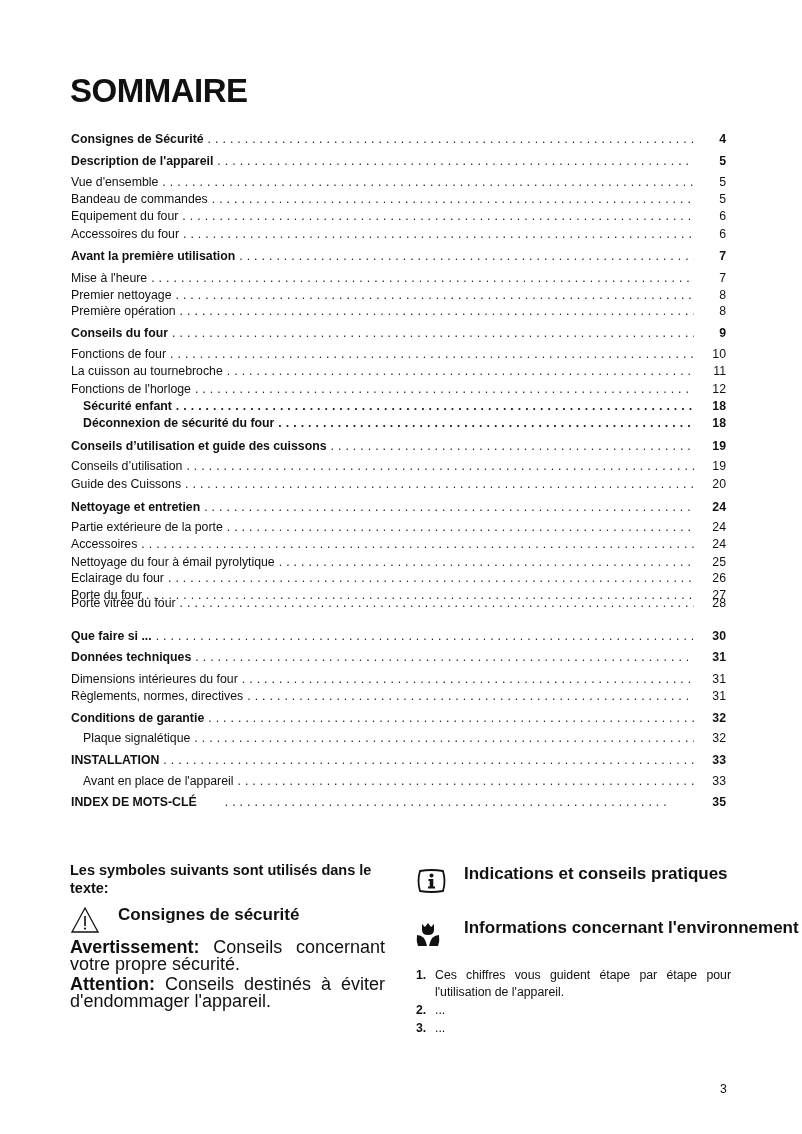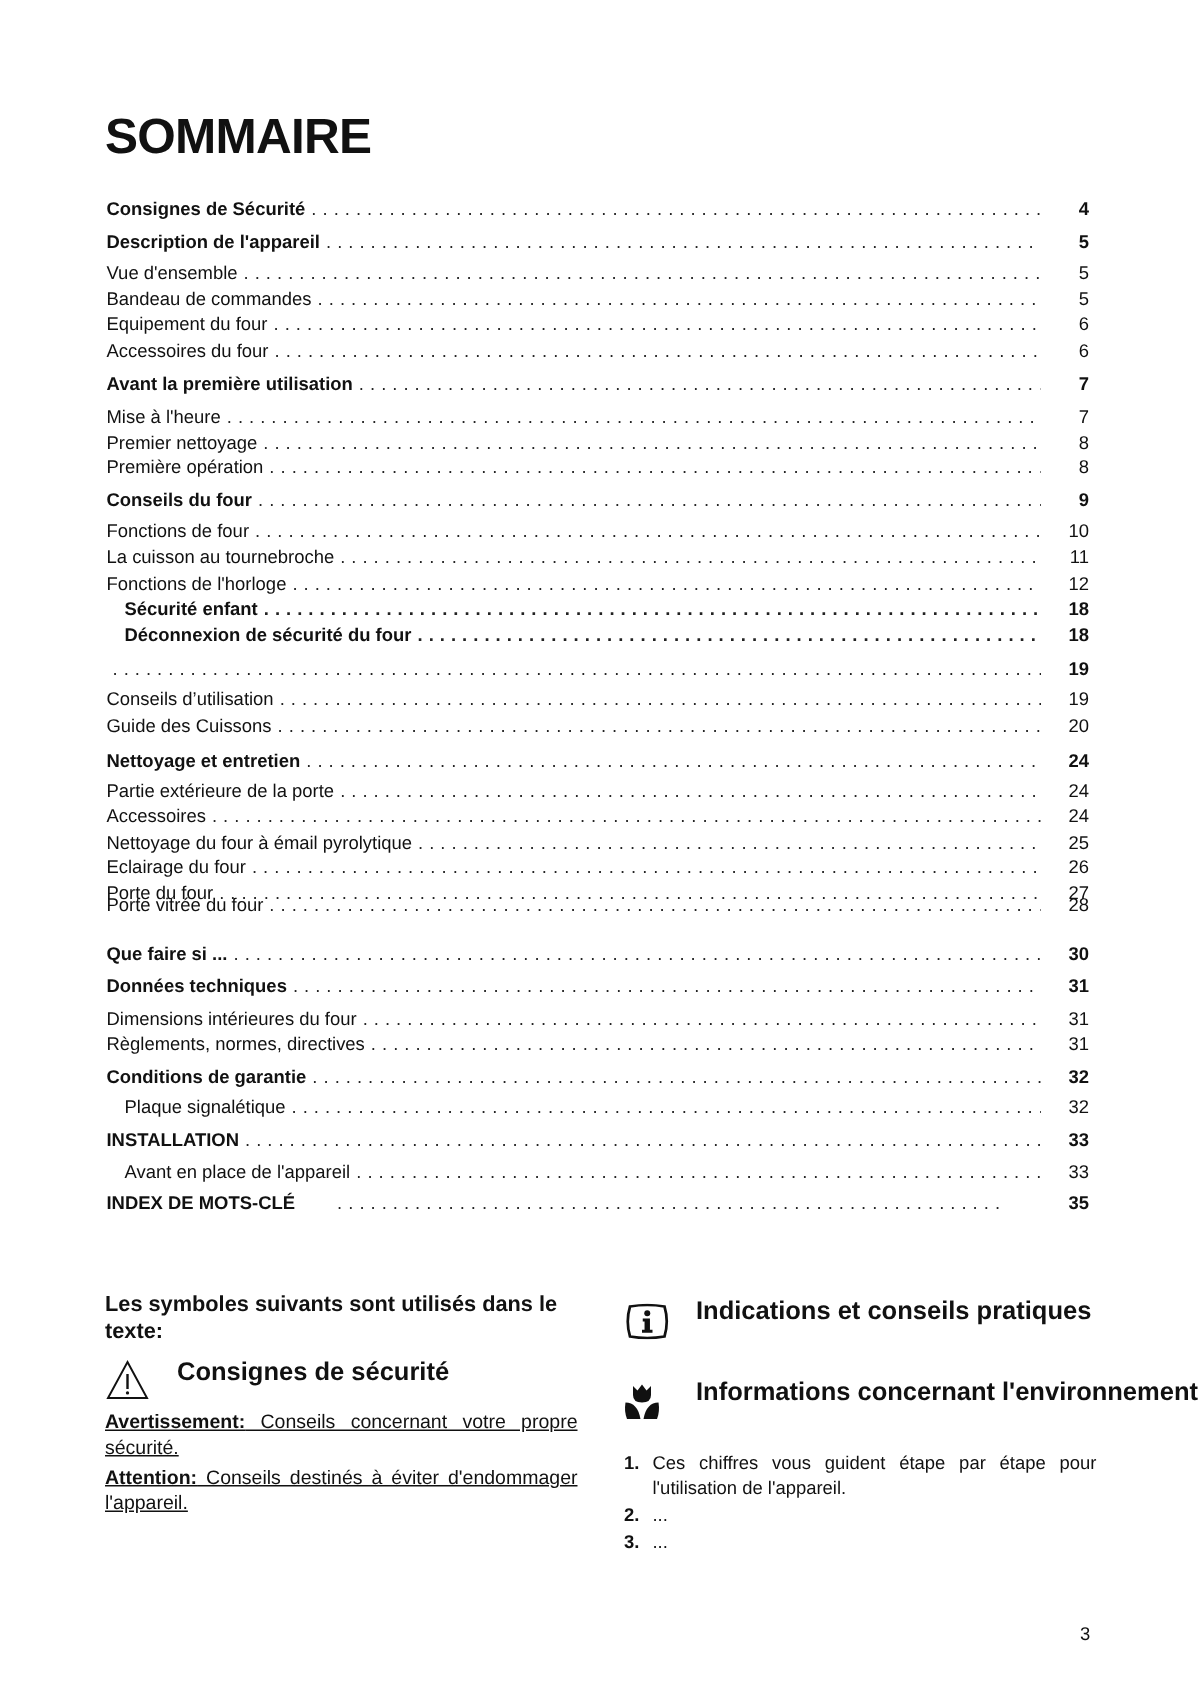--- a/index.html
+++ b/index.html
@@ -31,21 +31,21 @@
   }
   .toc-row .page { flex: 0 0 26px; text-align: right; }
 
   .legend-title {
     position: absolute; left: 70px; top: 861px; width: 320px;
     font-size: 14.5px; font-weight: bold; line-height: 18px; margin: 0;
   }
   .sym { position: absolute; }
   .sym-label { position: absolute; font-size: 17px; font-weight: bold; }
   .para {
-    position: absolute; font-size: 13px; line-height: 17px; text-align: justify; text-decoration: underline;
+    position: absolute; font-size: 18px; line-height: 17px; text-align: justify;
   }
   .para b { font-weight: bold; }
   .steps { position: absolute; left: 416px; top: 967px; width: 315px; font-size: 12.3px; line-height: 17px; }
   .step { display: flex; margin-bottom: 1px; }
   .step .num { flex: 0 0 19px; font-weight: bold; }
   .step .txt { flex: 1; text-align: justify; }
   .page-number { position: absolute; left: 720px; top: 1082px; font-size: 12.3px; }
 </style>
 </head>
 <body>
@@ -127,20 +127,21 @@
       <span class="label">Sécurité enfant</span>
       <span class="leader"></span>
       <span class="page">18</span>
     </div>
     <div class="toc-row bold indent" style="top: 415px;">
       <span class="label">Déconnexion de sécurité du four</span>
       <span class="leader"></span>
       <span class="page">18</span>
     </div>
     <div class="toc-row bold" style="top: 438px;">
+      <span class="label">Conseils d’utilisation et guide des cuissons</span>
       <span class="leader"></span>
       <span class="page">19</span>
     </div>
     <div class="toc-row" style="top: 458px;">
       <span class="label">Conseils d’utilisation</span>
       <span class="leader"></span>
       <span class="page">19</span>
     </div>
     <div class="toc-row" style="top: 476px;">
       <span class="label">Guide des Cuissons</span>

